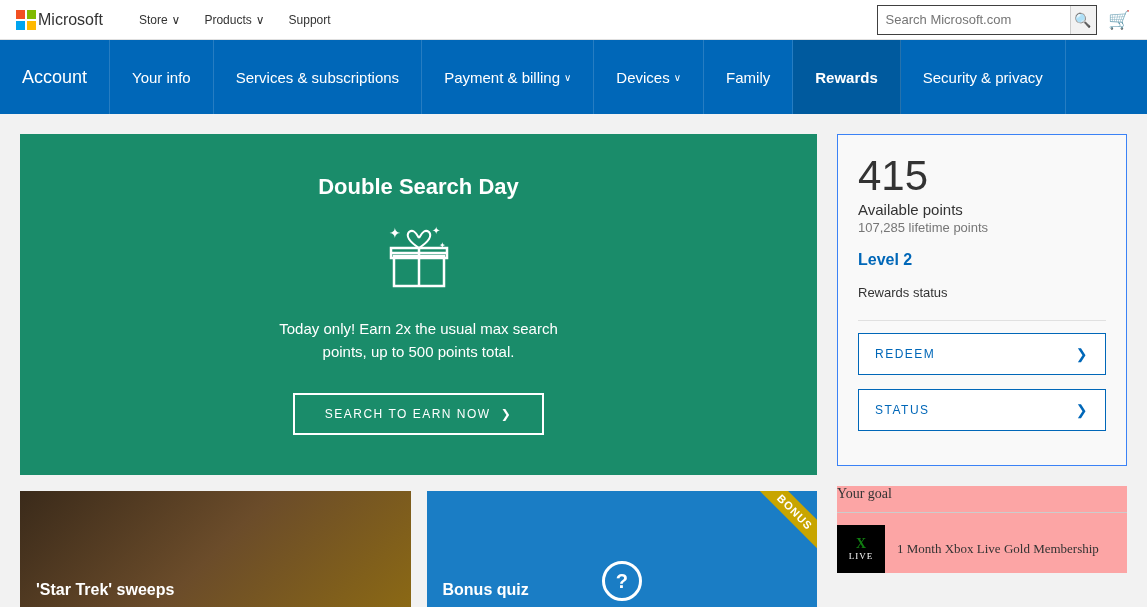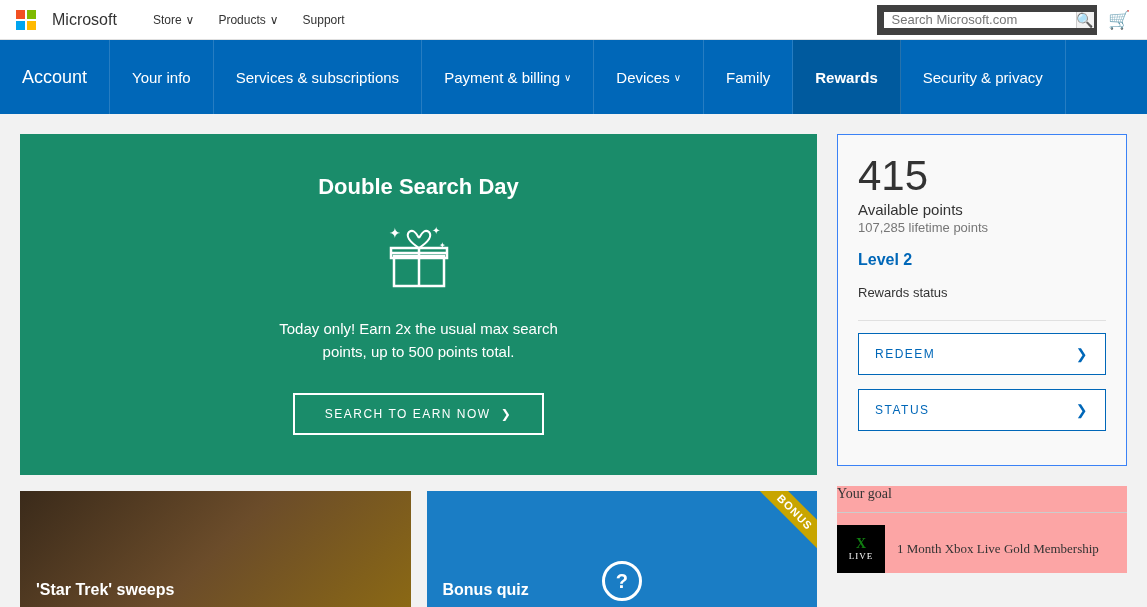--- a/index.html
+++ b/index.html
@@ -10,21 +10,21 @@
       background: #fff;
       display: flex;
       align-items: center;
       padding: 0 16px;
       height: 40px;
       border-bottom: 1px solid #e0e0e0;
     }
     .logo-area {
       display: flex;
       align-items: center;
-      gap: 16px;
+      gap: 2px;
       margin-right: 24px;
     }
     .ms-logo {
       display: grid;
       grid-template-columns: 1fr 1fr;
       grid-template-rows: 1fr 1fr;
       width: 20px;
       height: 20px;
       gap: 2px;
     }
@@ -50,21 +50,21 @@
       gap: 4px;
     }
     .top-nav-right {
       display: flex;
       align-items: center;
       gap: 12px;
     }
     .search-bar {
       display: flex;
       align-items: center;
-      border: 7px solid #404040;
+      border: 1px solid #404040;
       height: 30px;
       width: 220px;
     }
     .search-input {
       border: none;
       outline: none;
       padding: 0 8px;
       flex: 1;
       font-size: 13px;
       height: 100%;

